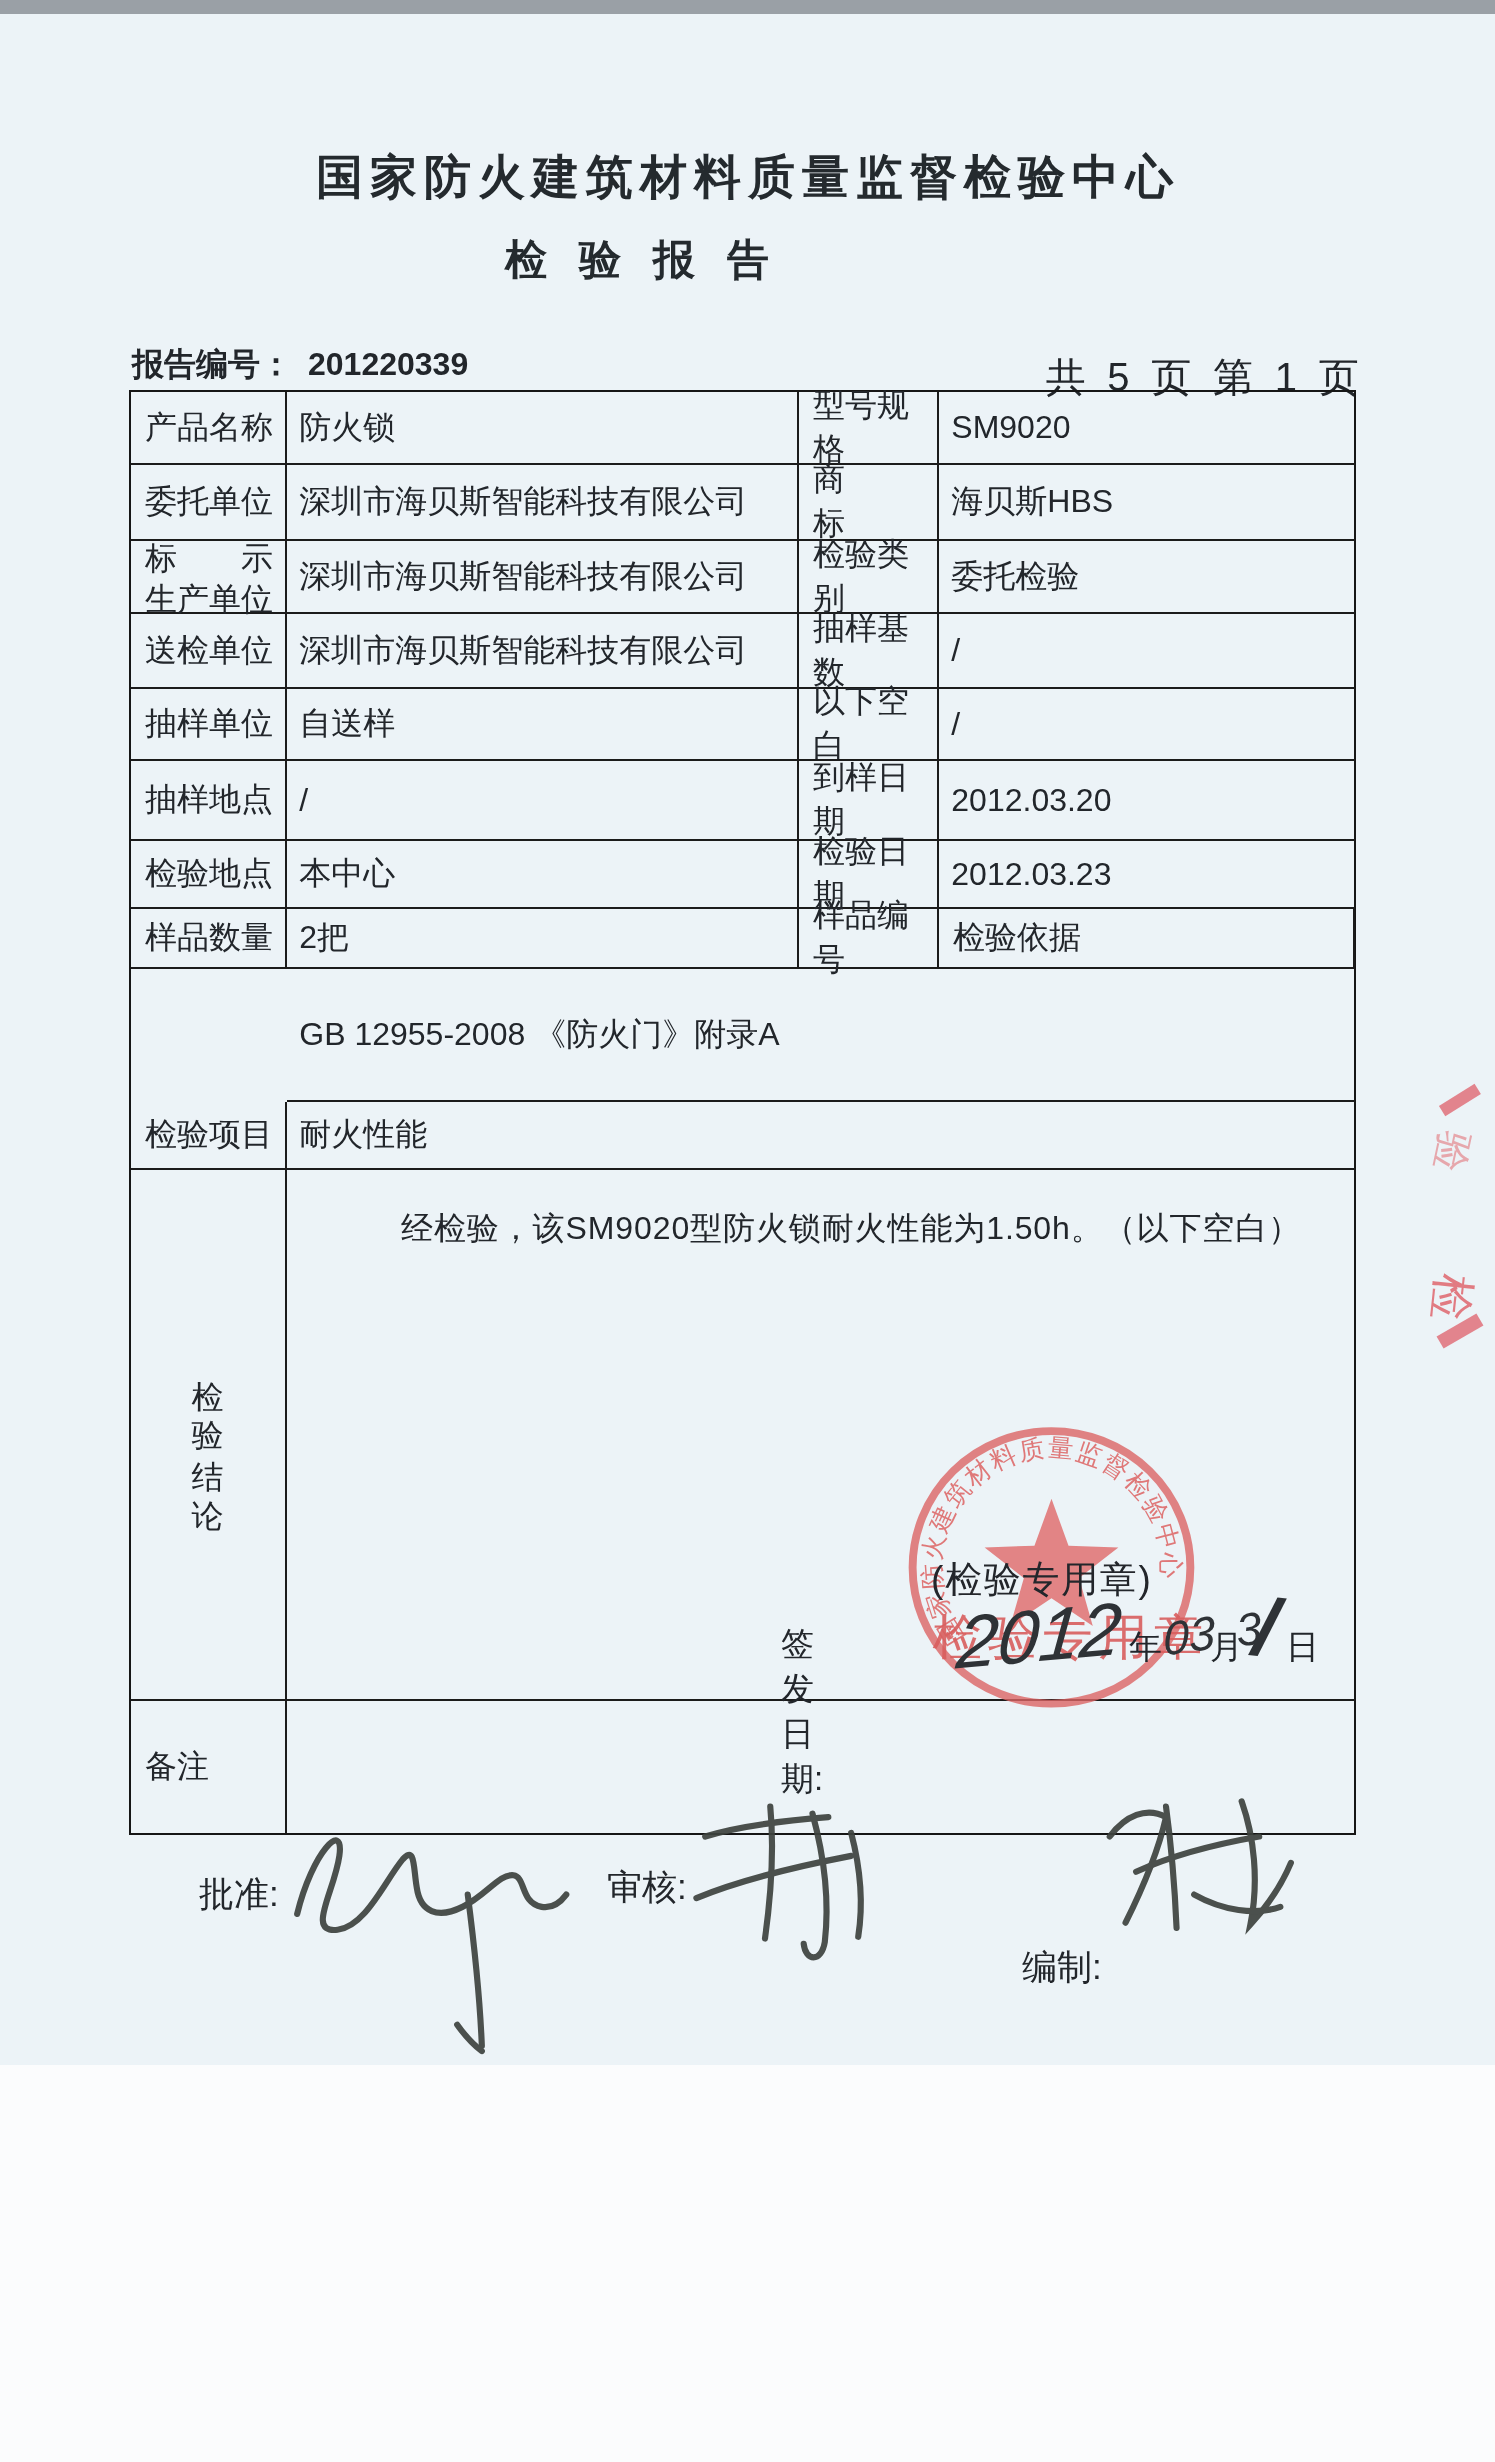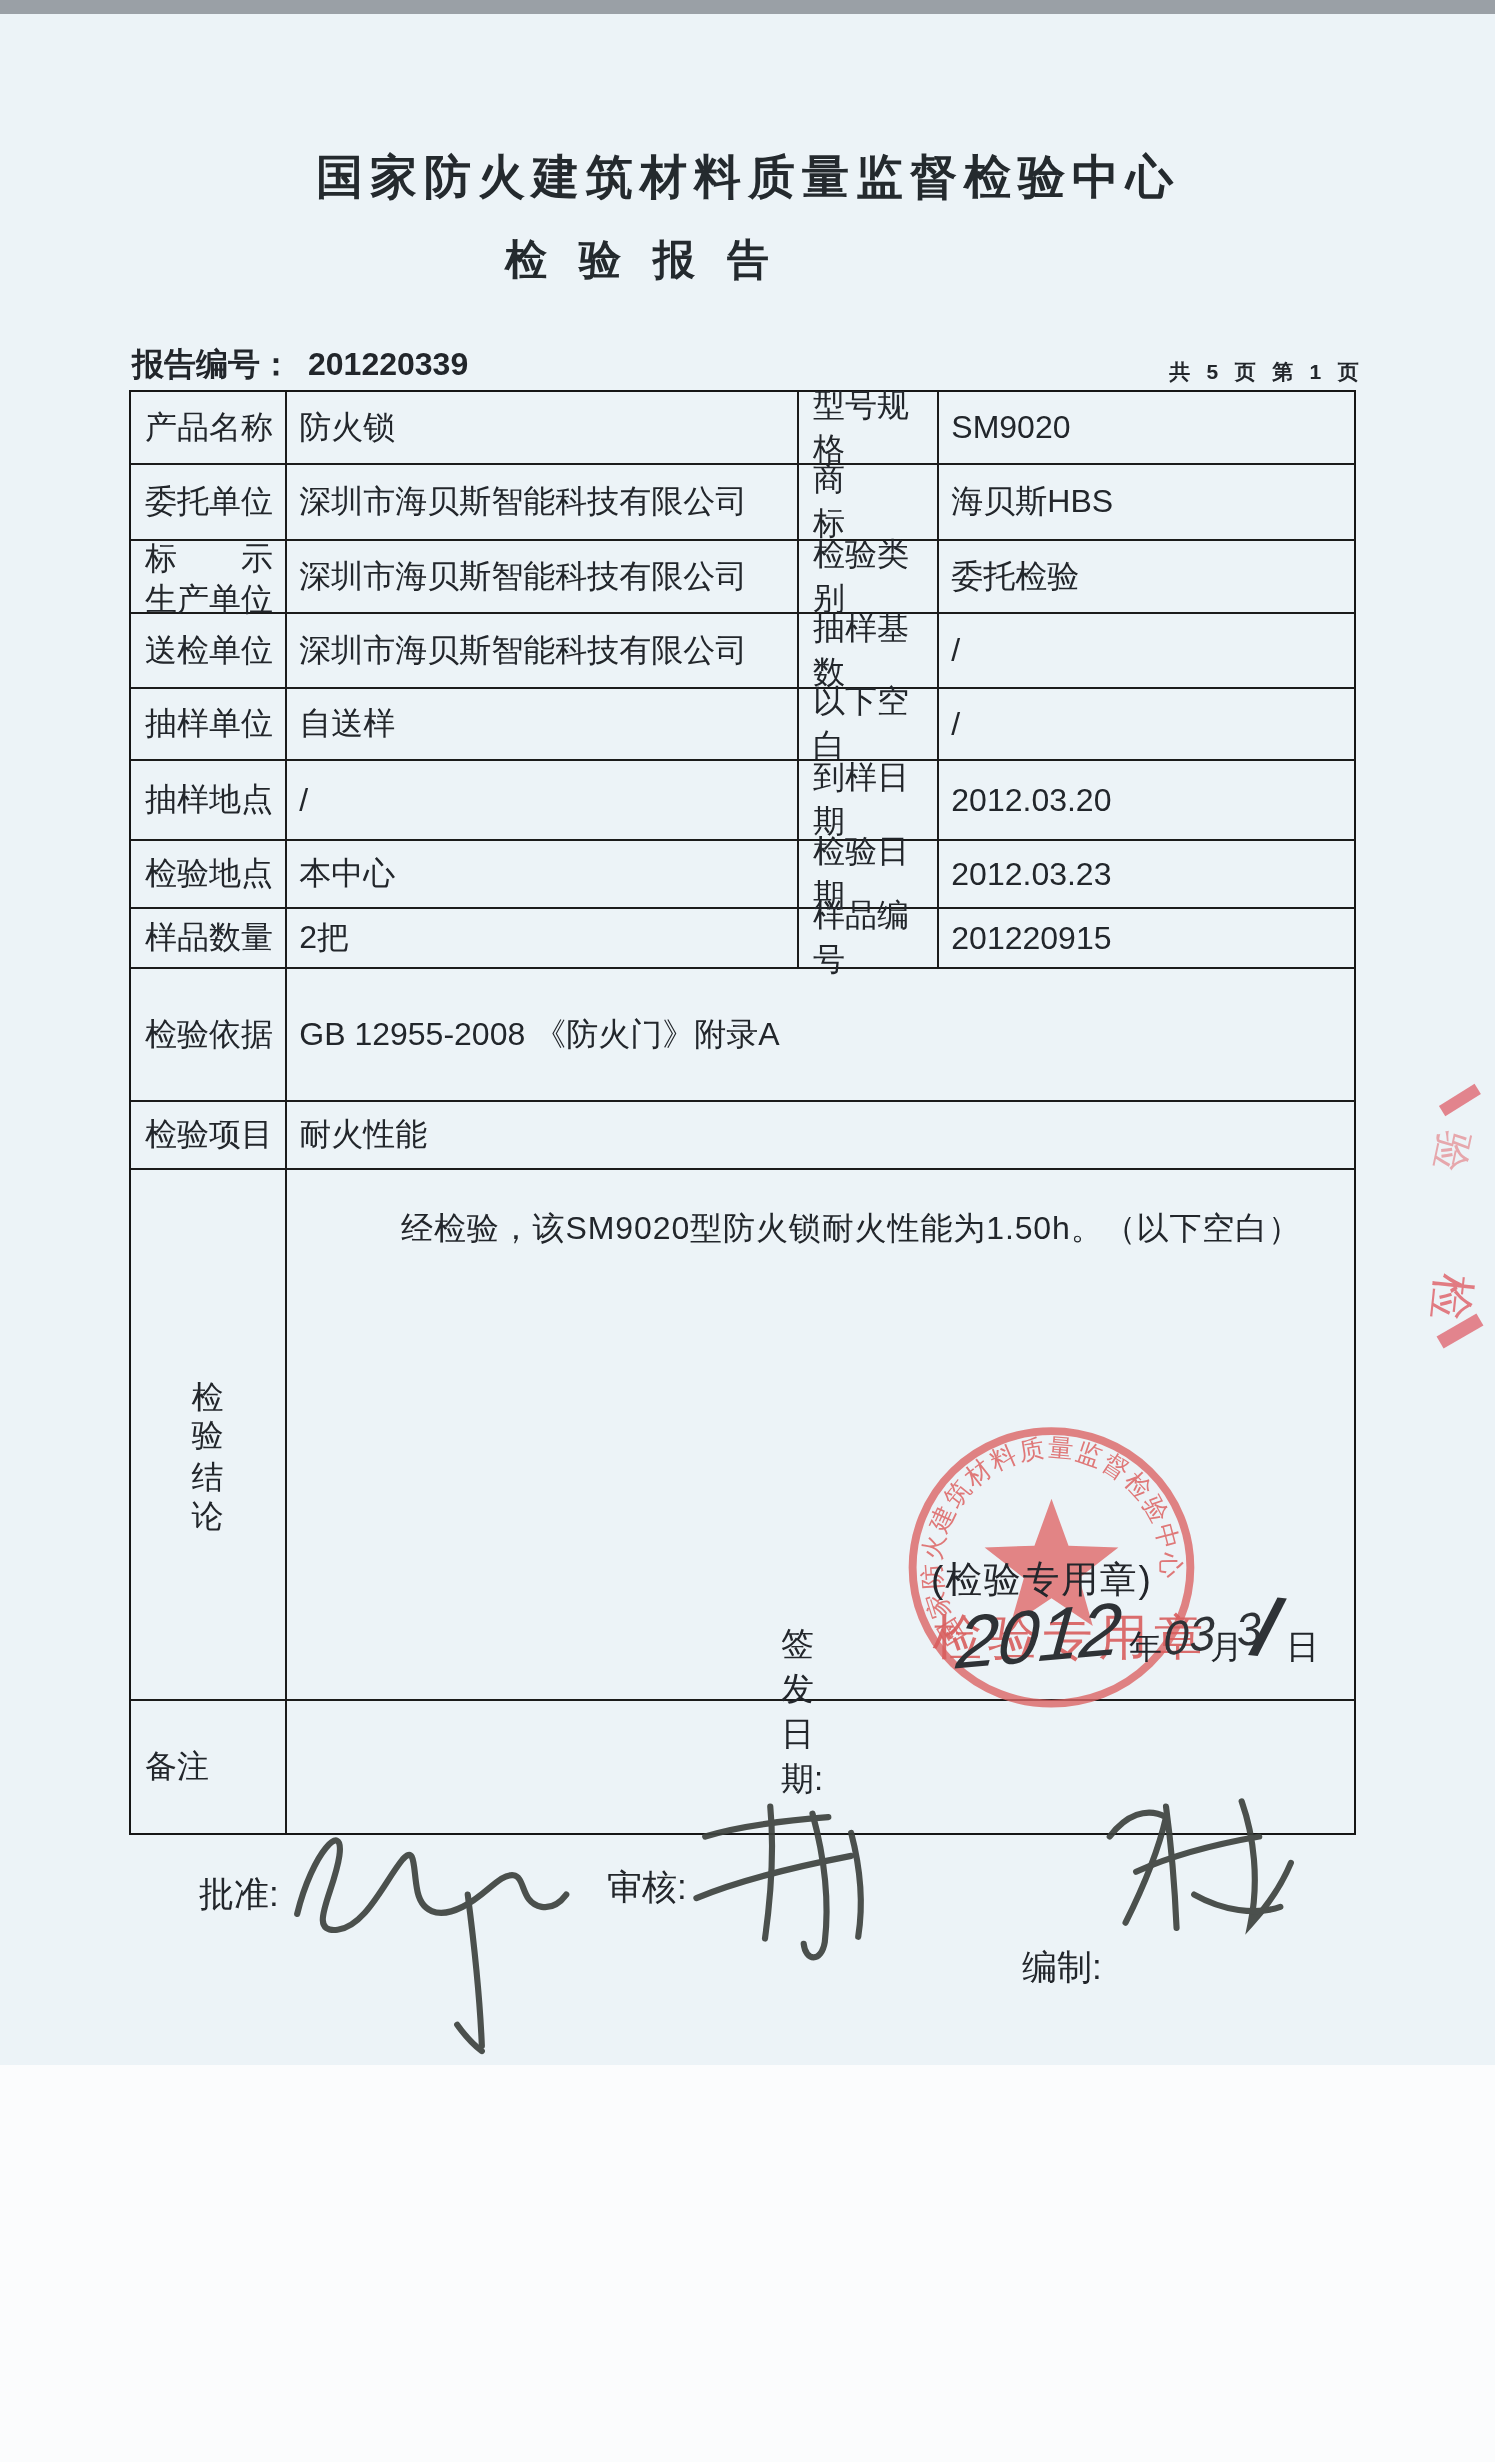--- a/index.html
+++ b/index.html
@@ -15,21 +15,21 @@
   .lower-white{position:absolute;left:0;top:2051px;width:1496px;height:412px;background:#fbfcfd;}
   .bottom-sliver{position:absolute;left:0;top:2450px;width:457px;height:12.3px;background:#dbe9f1;}
 
   .org-title{position:absolute;left:0;top:132px;width:1496px;text-align:center;
     font-size:47px;font-weight:bold;letter-spacing:7px;color:#242a2e;}
   .doc-title{position:absolute;left:0;top:218px;width:1274px;text-align:center;
     font-size:42px;font-weight:bold;letter-spacing:32px;text-indent:32px;color:#242a2e;}
 
   .meta-no{position:absolute;left:132px;top:329px;font-size:32px;font-weight:bold;}
   .meta-no .num{margin-left:16px;}
-  .meta-pages{position:absolute;right:132px;top:344px;font-size:21px;letter-spacing:5.3px;font-weight:bold;}
+  .meta-pages{position:absolute;right:132px;top:336px;font-size:40px;letter-spacing:5.3px;}
 
   .tbl{
     position:absolute;left:129px;top:376px;width:1223px;
     border:2.6px solid #161616;
     display:grid;
     grid-template-columns:156px 512px 140px 416px;
     grid-template-rows:73px 76px 73px 75px 72px 80px 68px 60px 133px 68px 531px 132px;
     background:transparent;
   }
   .c{display:flex;align-items:center;font-size:32px;color:#22262b;
@@ -121,21 +121,20 @@
     <div class="c val noR">2012.03.20</div>
 
     <div class="c lbl">检验地点</div>
     <div class="c val">本中心</div>
     <div class="c lbl">检验日期</div>
     <div class="c val noR">2012.03.23</div>
 
     <div class="c lbl">样品数量</div>
     <div class="c val">2把</div>
     <div class="c lbl">样品编号</div>
-    <div class="c val noR">201220915</div>
 
     <div class="c lbl">检验依据</div>
     <div class="c val span3 noR">GB 12955-2008 《防火门》附录A</div>
 
     <div class="c lbl">检验项目</div>
     <div class="c val span3 noR">耐火性能</div>
 
     <div class="c conc-label">
       <span class="v-text">检验结论</span>
     </div>

